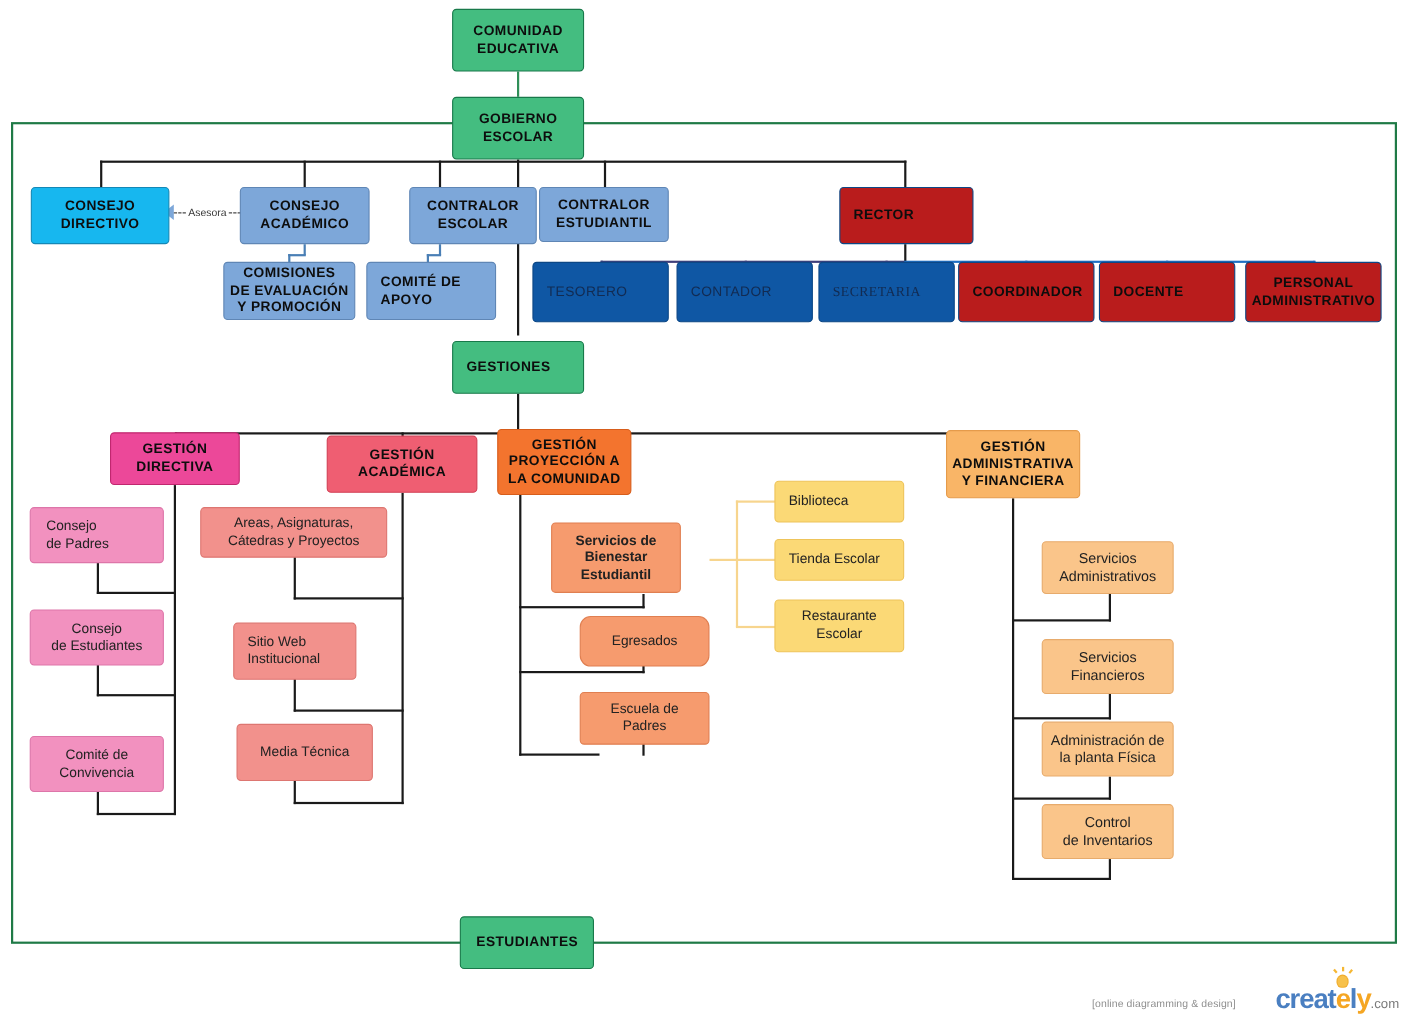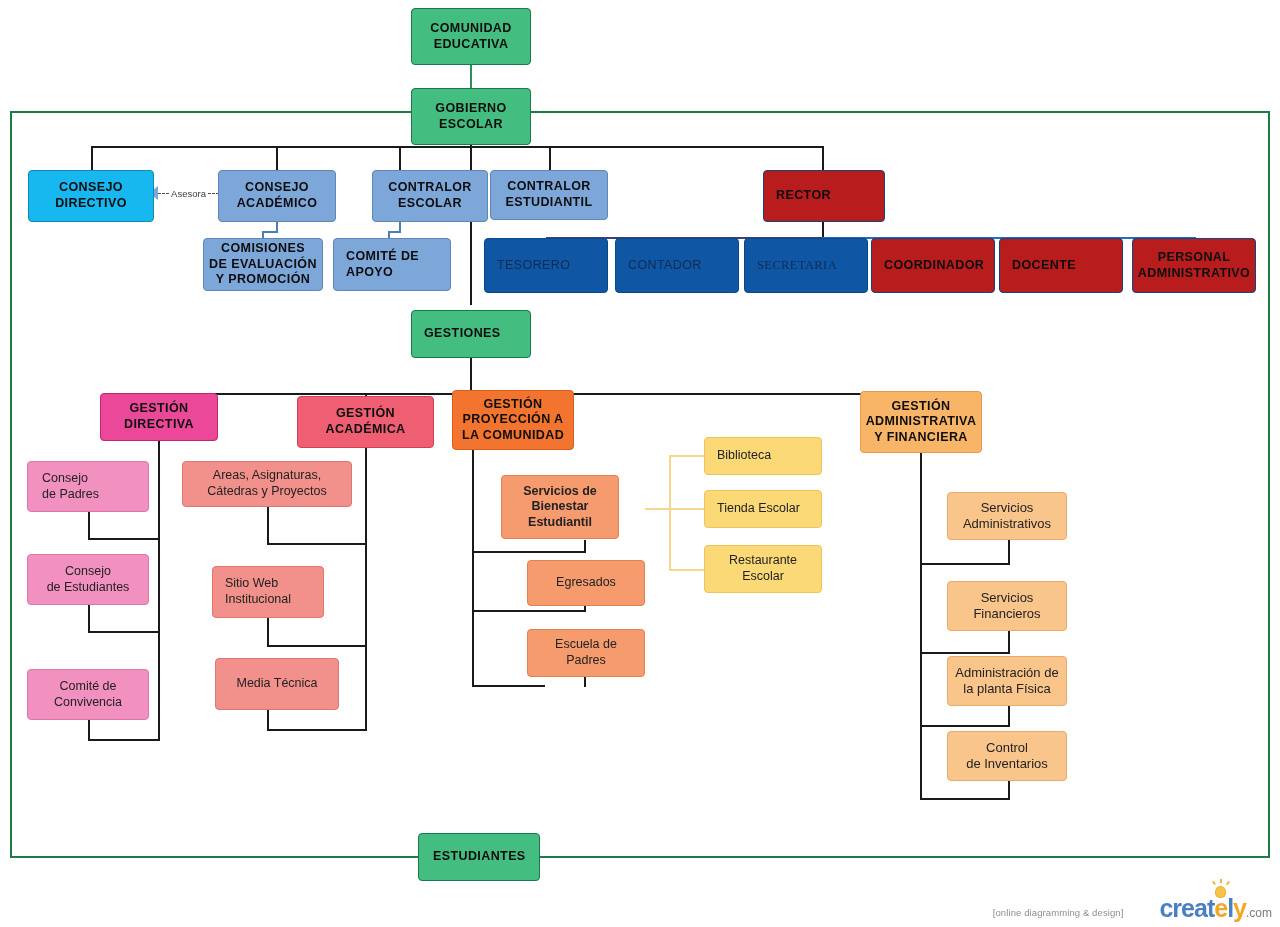--- a/index.html
+++ b/index.html
@@ -305,21 +305,21 @@
   <div class="ln h" style="left:472px;top:610px;width:114px;"></div>
   <div class="ln v" style="left:584px;top:676px;height:11px;"></div>
 
   <div class="node orangemid center" style="left:501px;top:475px;width:118px;height:64px;font-weight:bold;">
     <span class="lbl">
       <span>Servicios de</span><br>
       <span>Bienestar</span><br>
       <span>Estudiantil</span>
     </span>
   </div>
-  <div class="node orangemid center" style="left:527px;top:560px;width:118px;height:46px;">
+  <div class="node orangemid center" style="left:527px;top:560px;width:118px;height:46px;border-radius:10px;">
     <span class="lbl">
       <span>Egresados</span>
     </span>
   </div>
   <div class="node orangemid center" style="left:527px;top:629px;width:118px;height:48px;">
     <span class="lbl">
       <span>Escuela de</span><br>
       <span>Padres</span>
     </span>
   </div>

